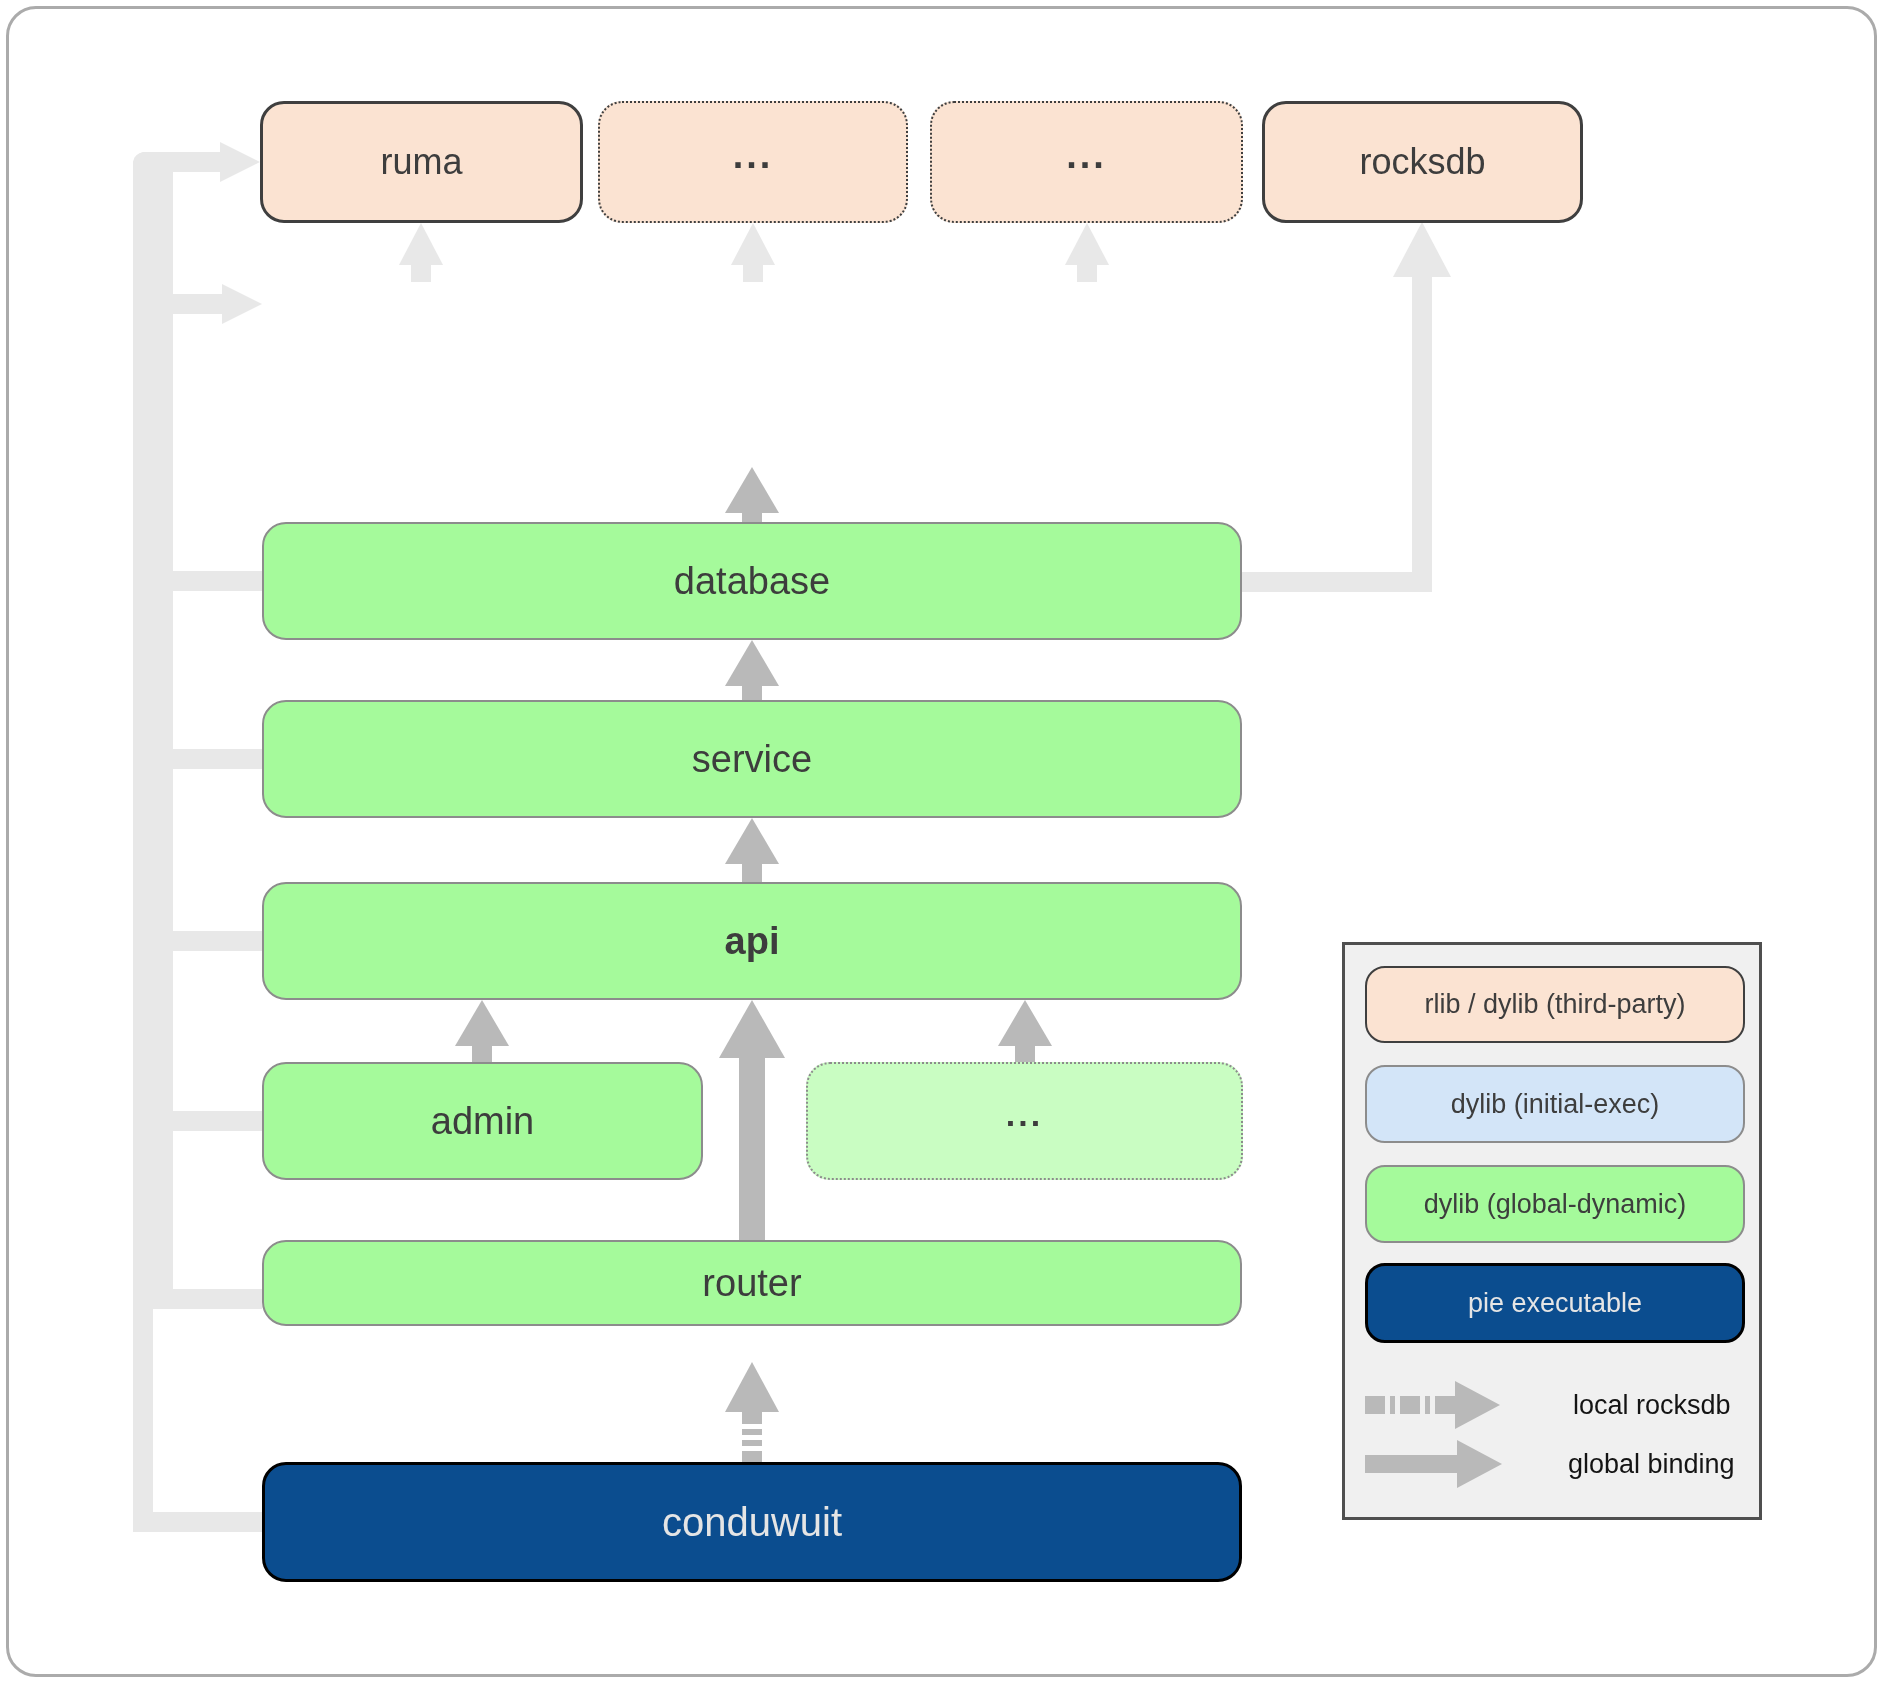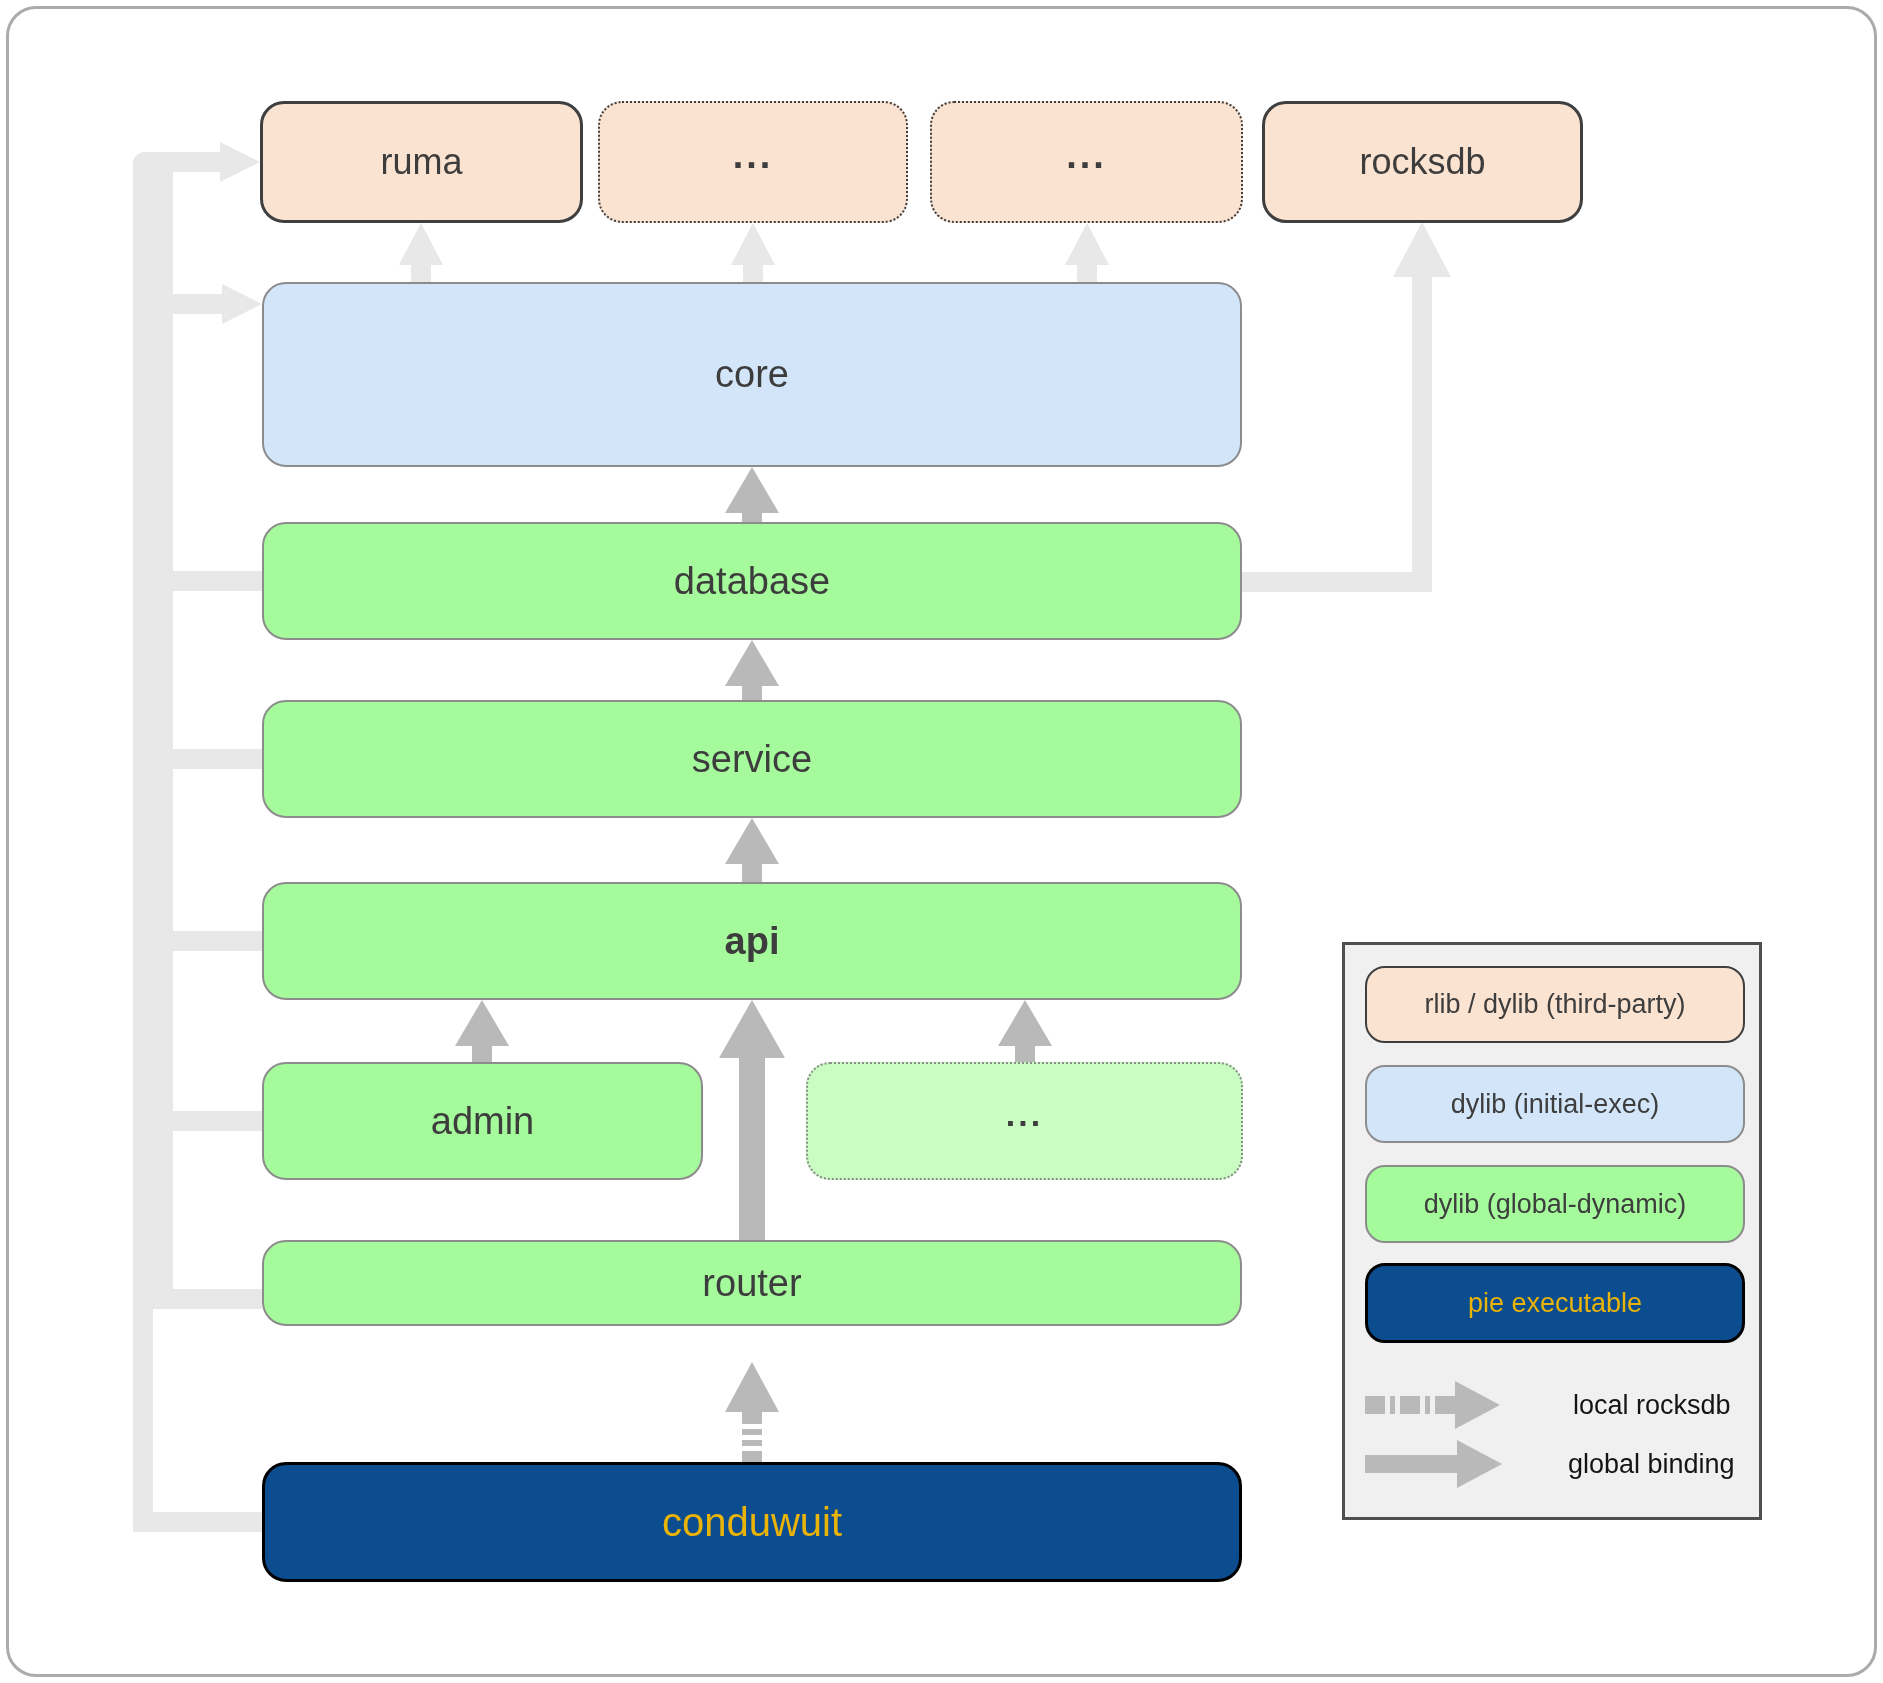--- a/index.html
+++ b/index.html
@@ -13,21 +13,21 @@
   }
   .node{
     position:absolute;display:flex;align-items:center;justify-content:center;
     box-sizing:border-box;border-radius:24px;font-size:38px;
   }
   .peach{background:#fbe3d2;border:3px solid #3f3f3f;}
   .peach.dotted{border:2px dotted #3f3f3f;}
   .blue{background:#d3e5f8;border:2px solid #8c8c8c;}
   .green{background:#a5fa9b;border:2px solid #8c8c8c;}
   .green-light{background:#c9fdc2;border:2px dotted #8c8c8c;}
-  .navy{background:#0b4d8f;border:3px solid #000;color:#eab308;}
+  .navy{background:#0b4d8f;border:3px solid #000;color:#e5e5e5;}
   .toprow{font-size:36px;}
   .dots-label{font-weight:bold;font-size:38px;letter-spacing:3px;line-height:0;padding-bottom:14px;}
 
   
   .varrow{position:absolute;display:flex;flex-direction:column;align-items:center;}
   .head-up{width:0;height:0;border-left:27px solid transparent;border-right:27px solid transparent;border-bottom:46px solid #b9b9b9;}
   .head-up.big{border-left:33px solid transparent;border-right:33px solid transparent;border-bottom:58px solid #b9b9b9;}
   .head-up.light{border-left:22px solid transparent;border-right:22px solid transparent;border-bottom:42px solid #e8e8e8;}
   .head-up.light-big{border-left:29px solid transparent;border-right:29px solid transparent;border-bottom:55px solid #e8e8e8;}
   .shaft{width:20px;background:#b9b9b9;flex:1 1 auto;}
@@ -132,23 +132,20 @@
   <div class="node peach dotted toprow" style="left:598px;top:101px;width:310px;height:122px;">
     <span class="dots-label">...</span>
   </div>
   <div class="node peach dotted toprow" style="left:930px;top:101px;width:313px;height:122px;">
     <span class="dots-label">...</span>
   </div>
   <div class="node peach toprow" style="left:1262px;top:101px;width:321px;height:122px;">
     <span>rocksdb</span>
   </div>
 
-  <div class="node blue" style="left:262px;top:282px;width:980px;height:185px;">
-    <span>core</span>
-  </div>
   <div class="node green" style="left:262px;top:522px;width:980px;height:118px;">
     <span>database</span>
   </div>
   <div class="node green" style="left:262px;top:700px;width:980px;height:118px;">
     <span>service</span>
   </div>
   <div class="node green" style="left:262px;top:882px;width:980px;height:118px;font-weight:bold;">
     <span>api</span>
   </div>
   <div class="node green" style="left:262px;top:1062px;width:441px;height:118px;">

